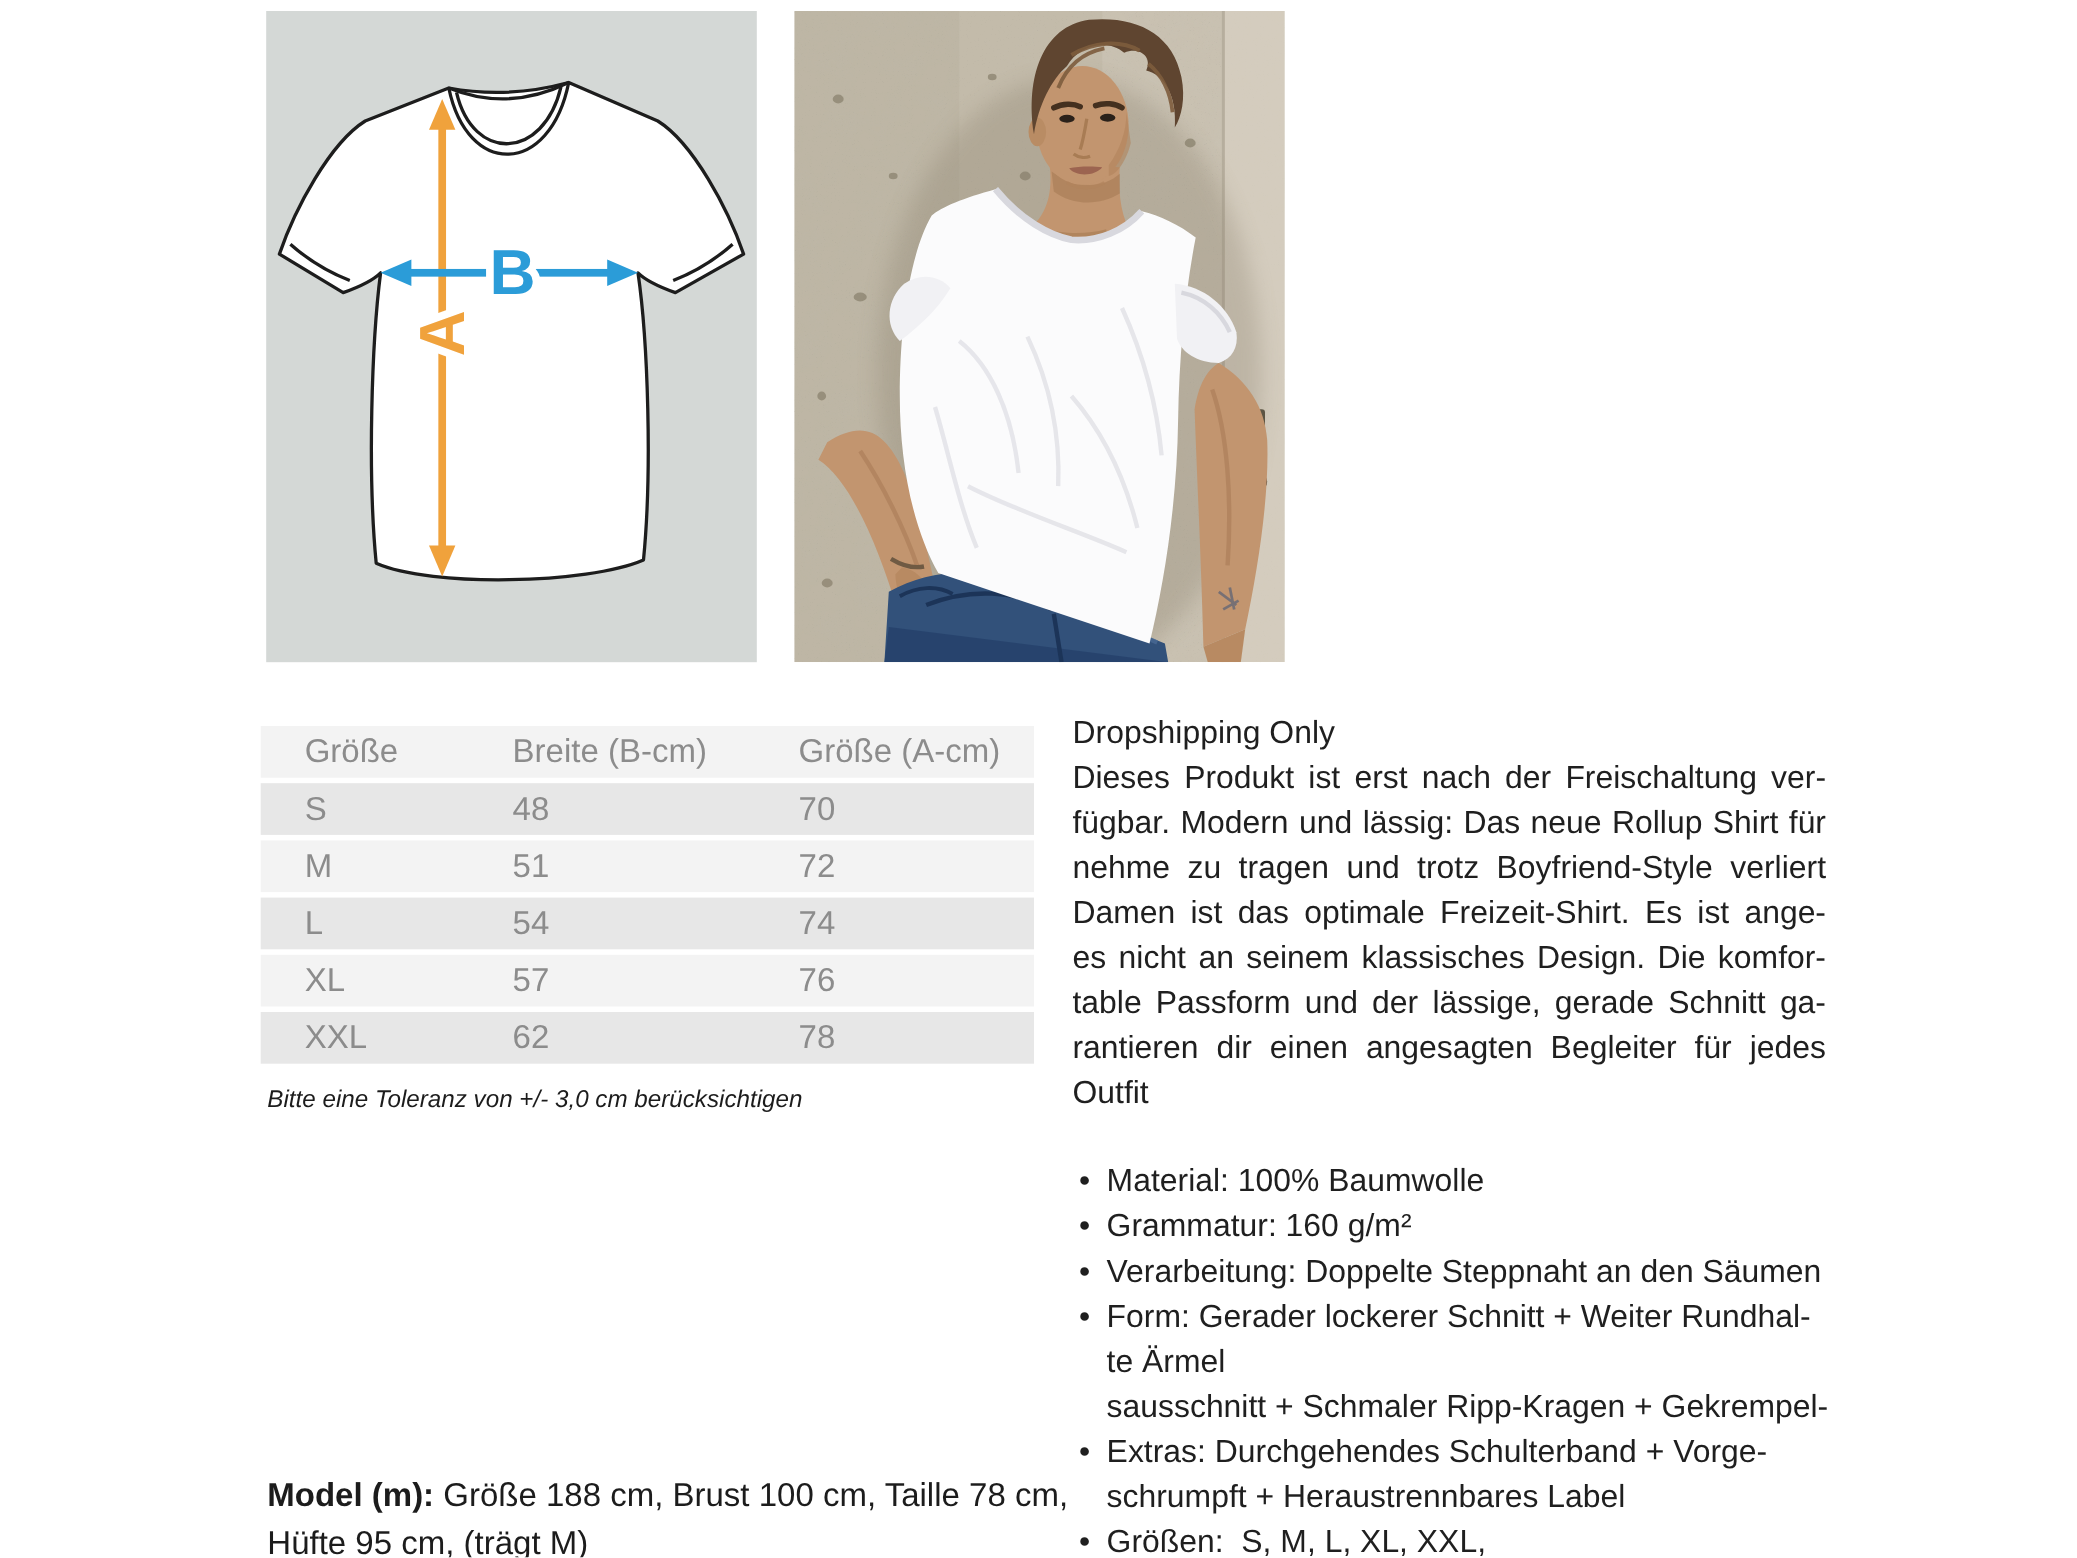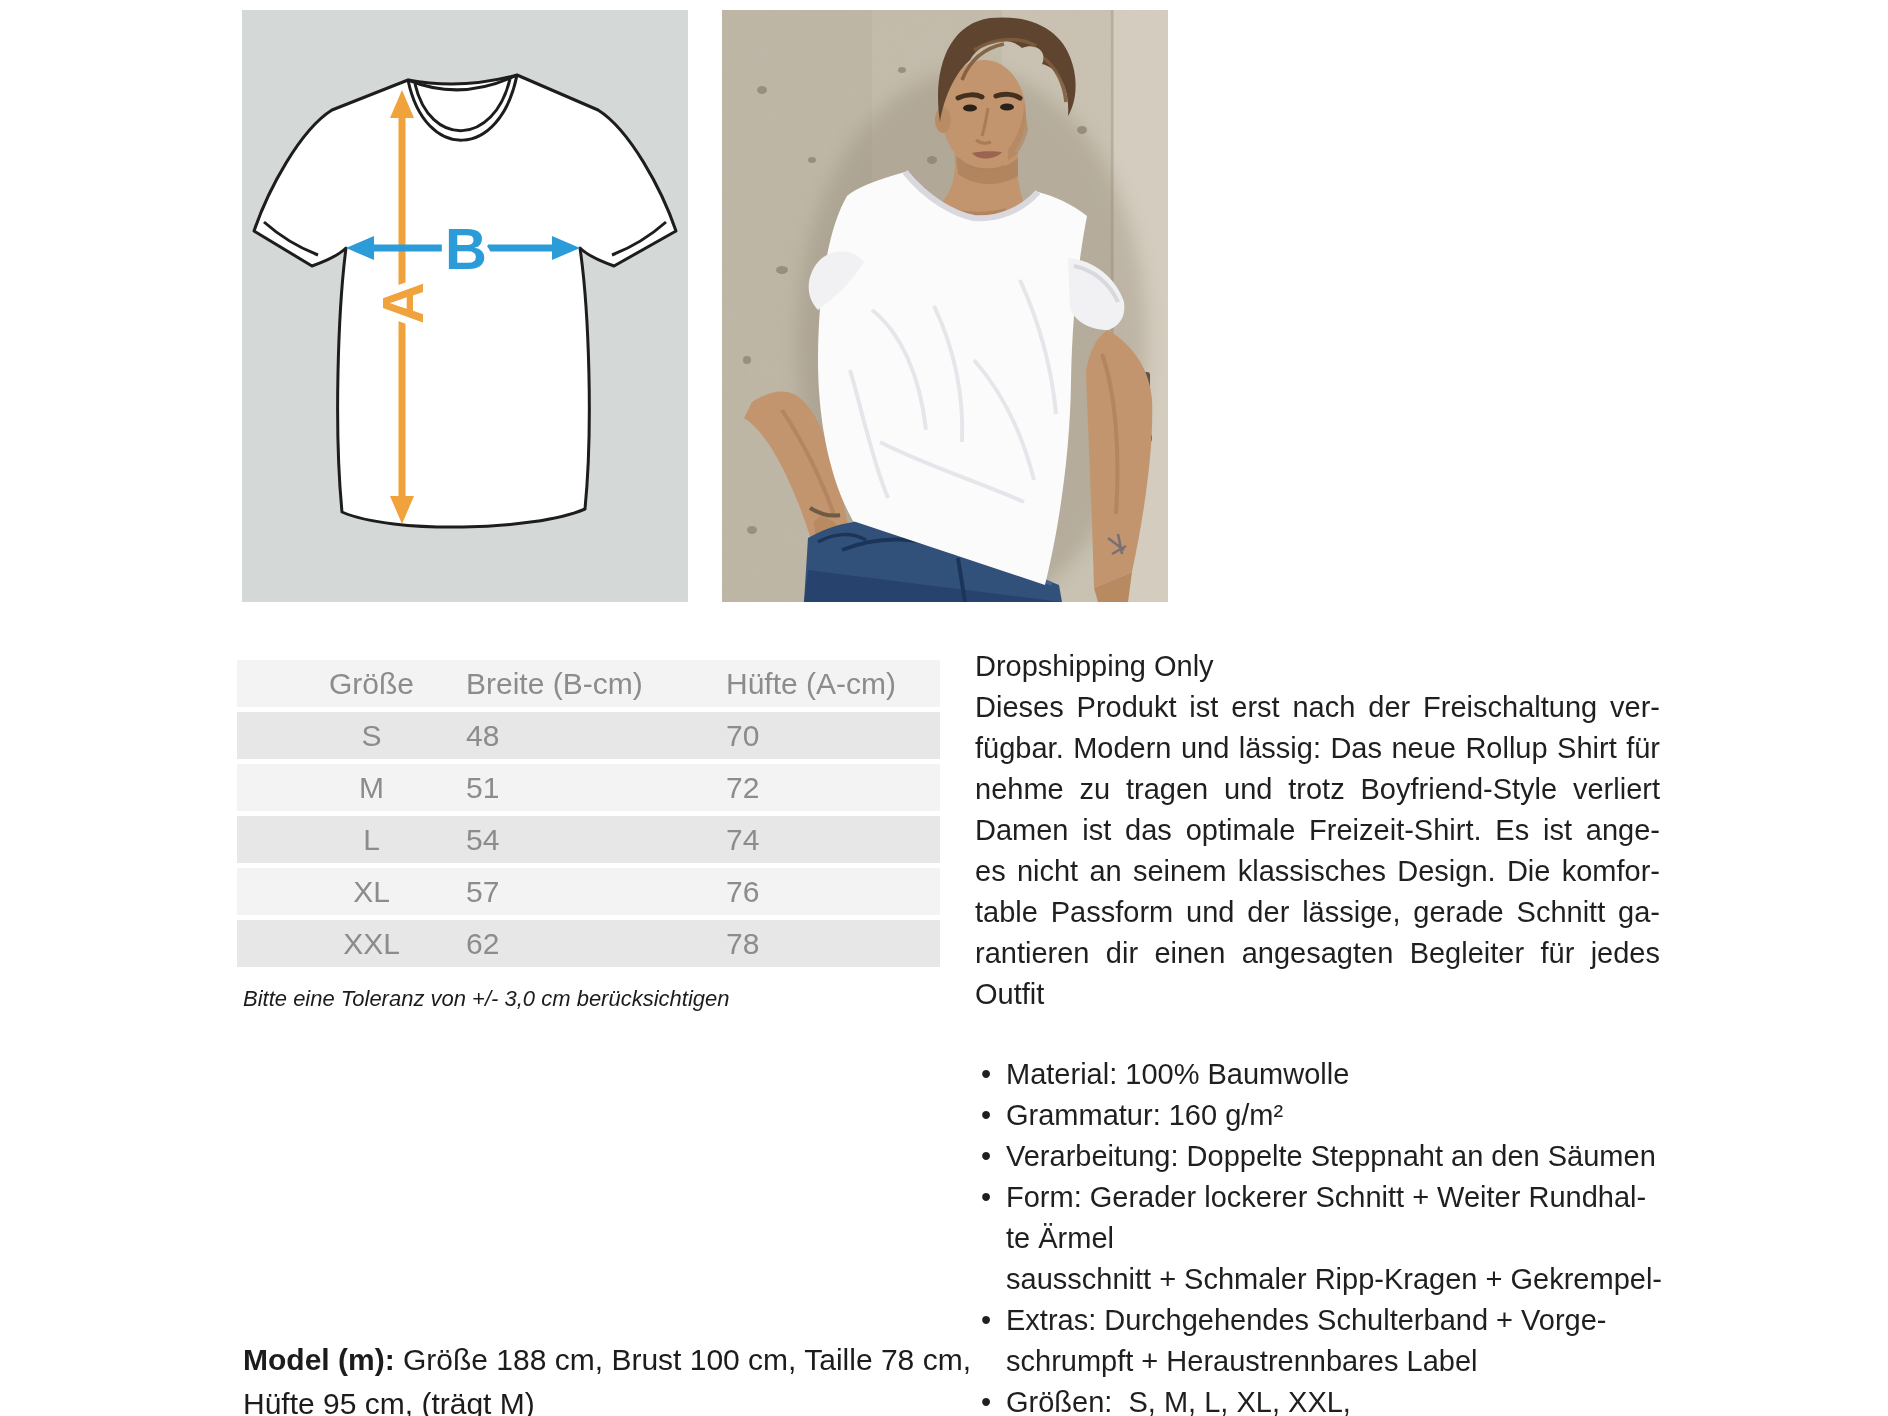--- a/index.html
+++ b/index.html
@@ -9,21 +9,21 @@
   
   .diagram-panel{position:absolute;left:242px;top:10px;width:446px;height:592px;background:#d4d8d6;}
   .photo-panel{position:absolute;left:722px;top:10px;width:446px;height:592px;overflow:hidden;}
   .diagram-panel svg,.photo-panel svg{display:block;width:100%;height:100%;}
 
   
   .sizetable{position:absolute;left:237px;top:660px;width:703px;}
   .trow{display:flex;align-items:center;height:47px;margin-bottom:5px;background:#f3f3f3;
         font-size:30px;color:#8c8c8c;}
   .trow.dark{background:#e7e7e7;}
-  .c1{width:229px;padding-left:40px;box-sizing:border-box;text-align:center;}
+  .c1{width:229px;padding-left:40px;box-sizing:border-box;}
   .c2{width:260px;}
   .c3{width:214px;}
 
   
   .tolerance{position:absolute;left:243px;top:986px;font-size:22px;color:#1c1c1c;font-style:italic;}
   .model-info{position:absolute;left:243px;top:1338px;width:730px;font-size:30px;
               line-height:44px;color:#1c1c1c;}
   .model-info b{font-weight:700;}
 
   
@@ -208,21 +208,21 @@
           <path d="M 248,156 C 258,162 272,162 282,156" stroke="#b0835c" stroke-width="3" fill="none" opacity="0.7"></path>
         </g>
       </g>
     </svg>
   </div>
 
   <div class="sizetable">
     <div class="trow">
       <div class="c1">Größe</div>
       <div class="c2">Breite (B-cm)</div>
-      <div class="c3">Hüfte (A-cm)</div>
+      <div class="c3">Größe (A-cm)</div>
     </div>
     <div class="trow dark">
       <div class="c1">S</div>
       <div class="c2">48</div>
       <div class="c3">70</div>
     </div>
     <div class="trow">
       <div class="c1">M</div>
       <div class="c2">51</div>
       <div class="c3">72</div>

